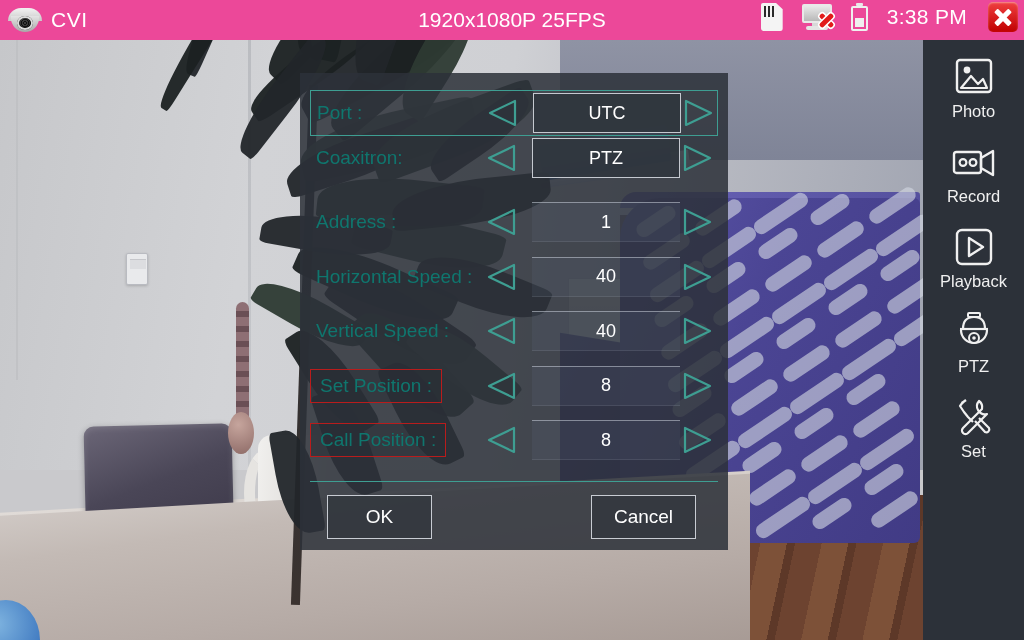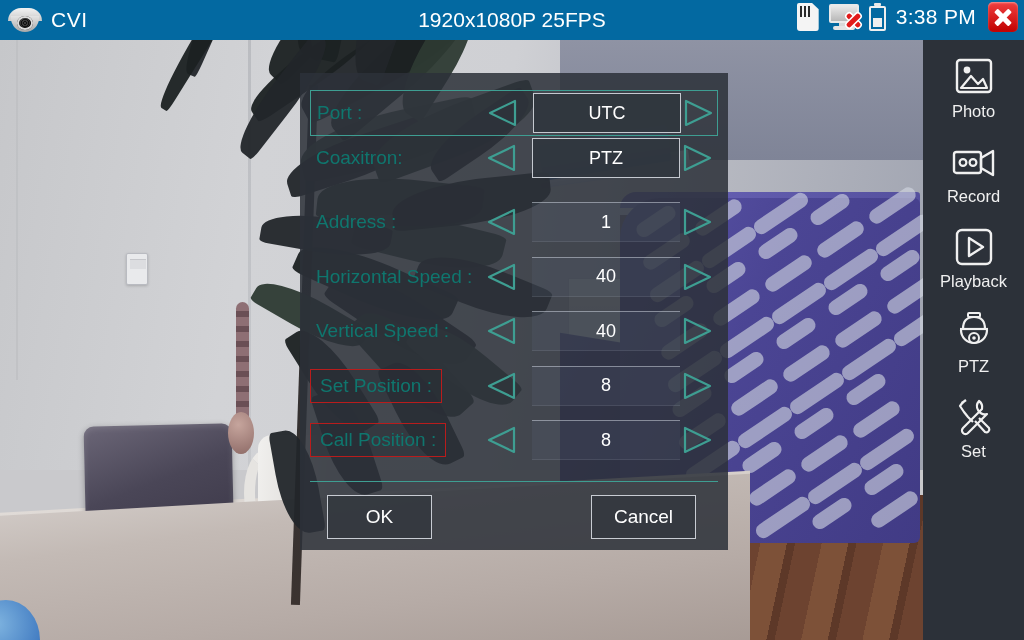--- a/index.html
+++ b/index.html
@@ -86,36 +86,36 @@
           border-radius:4px; }
   .blue-tray2 { left:540px; top:120px; width:150px; height:18px;
           background:linear-gradient(180deg,#dfe4ee,#b7bfcf); transform:rotate(-8deg); }
   .shelf-dark { left:620px; top:175px; width:18px; height:170px; background:#4a3240; opacity:.8; }
   .shelf-dark2 { left:655px; top:175px; width:10px; height:170px; background:#4a3240; opacity:.7; }
   .white-box { left:568px; top:238px; width:60px; height:130px;
           background:linear-gradient(180deg,#f1f1f1,#d8d8dc); border:1px solid #bdbdc4; }
   .white-floor { left:660px; top:330px; width:120px; height:70px; background:#c9c7c9; opacity:.55; }
 
   
-  #topbar { position:absolute; left:0; top:0; width:1024px; height:40px; background:#0369a1;
+  #topbar { position:absolute; left:0; top:0; width:1024px; height:40px; background:#ec4899;
             display:flex; align-items:center; color:#fff; }
   .cam-icon { margin-left:8px; width:34px; height:24px; position:relative; }
   .cam-dome { position:absolute; left:0; top:0; width:34px; height:13px;
             border-radius:17px 17px 0 0; background:linear-gradient(180deg,#f2f2f2,#c9c9c9); }
   .cam-body { position:absolute; left:3px; top:8px; width:28px; height:16px;
             border-radius:0 0 14px 14px; background:linear-gradient(180deg,#e4e4e4,#a8a8a8); }
   .cam-lens { position:absolute; left:9px; top:8px; width:16px; height:14px; border-radius:50%;
             background:radial-gradient(circle at 40% 35%,#555,#000 60%);
             box-shadow:inset 0 0 0 2px #dcdcdc; }
   .cam-lens:after{content:"";position:absolute;left:3px;top:3px;width:10px;height:8px;border-radius:50%;
             background:repeating-radial-gradient(circle,#3a3a3a 0 1px,#111 1px 2px);}
   #mode-label { font-size:21px; margin-left:9px; letter-spacing:.5px; }
   #res-label { position:absolute; left:0; right:0; text-align:center; font-size:21px; }
   #status-right { position:absolute; right:6px; top:0; height:34px;
-            display:flex; align-items:center; gap:10px; }
+            display:flex; align-items:center; gap:19px; }
 
   .sd-icon { width:22px; height:28px; position:relative; }
   .sd-body { position:absolute; inset:0; background:#f4f4f4; border-radius:2px 2px 3px 3px;
             clip-path:polygon(0 0,70% 0,100% 22%,100% 100%,0 100%); }
   .sd-pins { position:absolute; left:3px; top:3px; width:12px; height:11px;
             background:repeating-linear-gradient(90deg,#2a2a2a 0 2px,#f4f4f4 2px 4px); }
 
   .mon-icon { width:30px; height:26px; position:relative; }
   .mon-screen { position:absolute; left:0; top:0; width:30px; height:19px; border-radius:2px;
             background:linear-gradient(180deg,#e9e9e9,#b8b8b8); border:2px solid #e9e9e9; }

